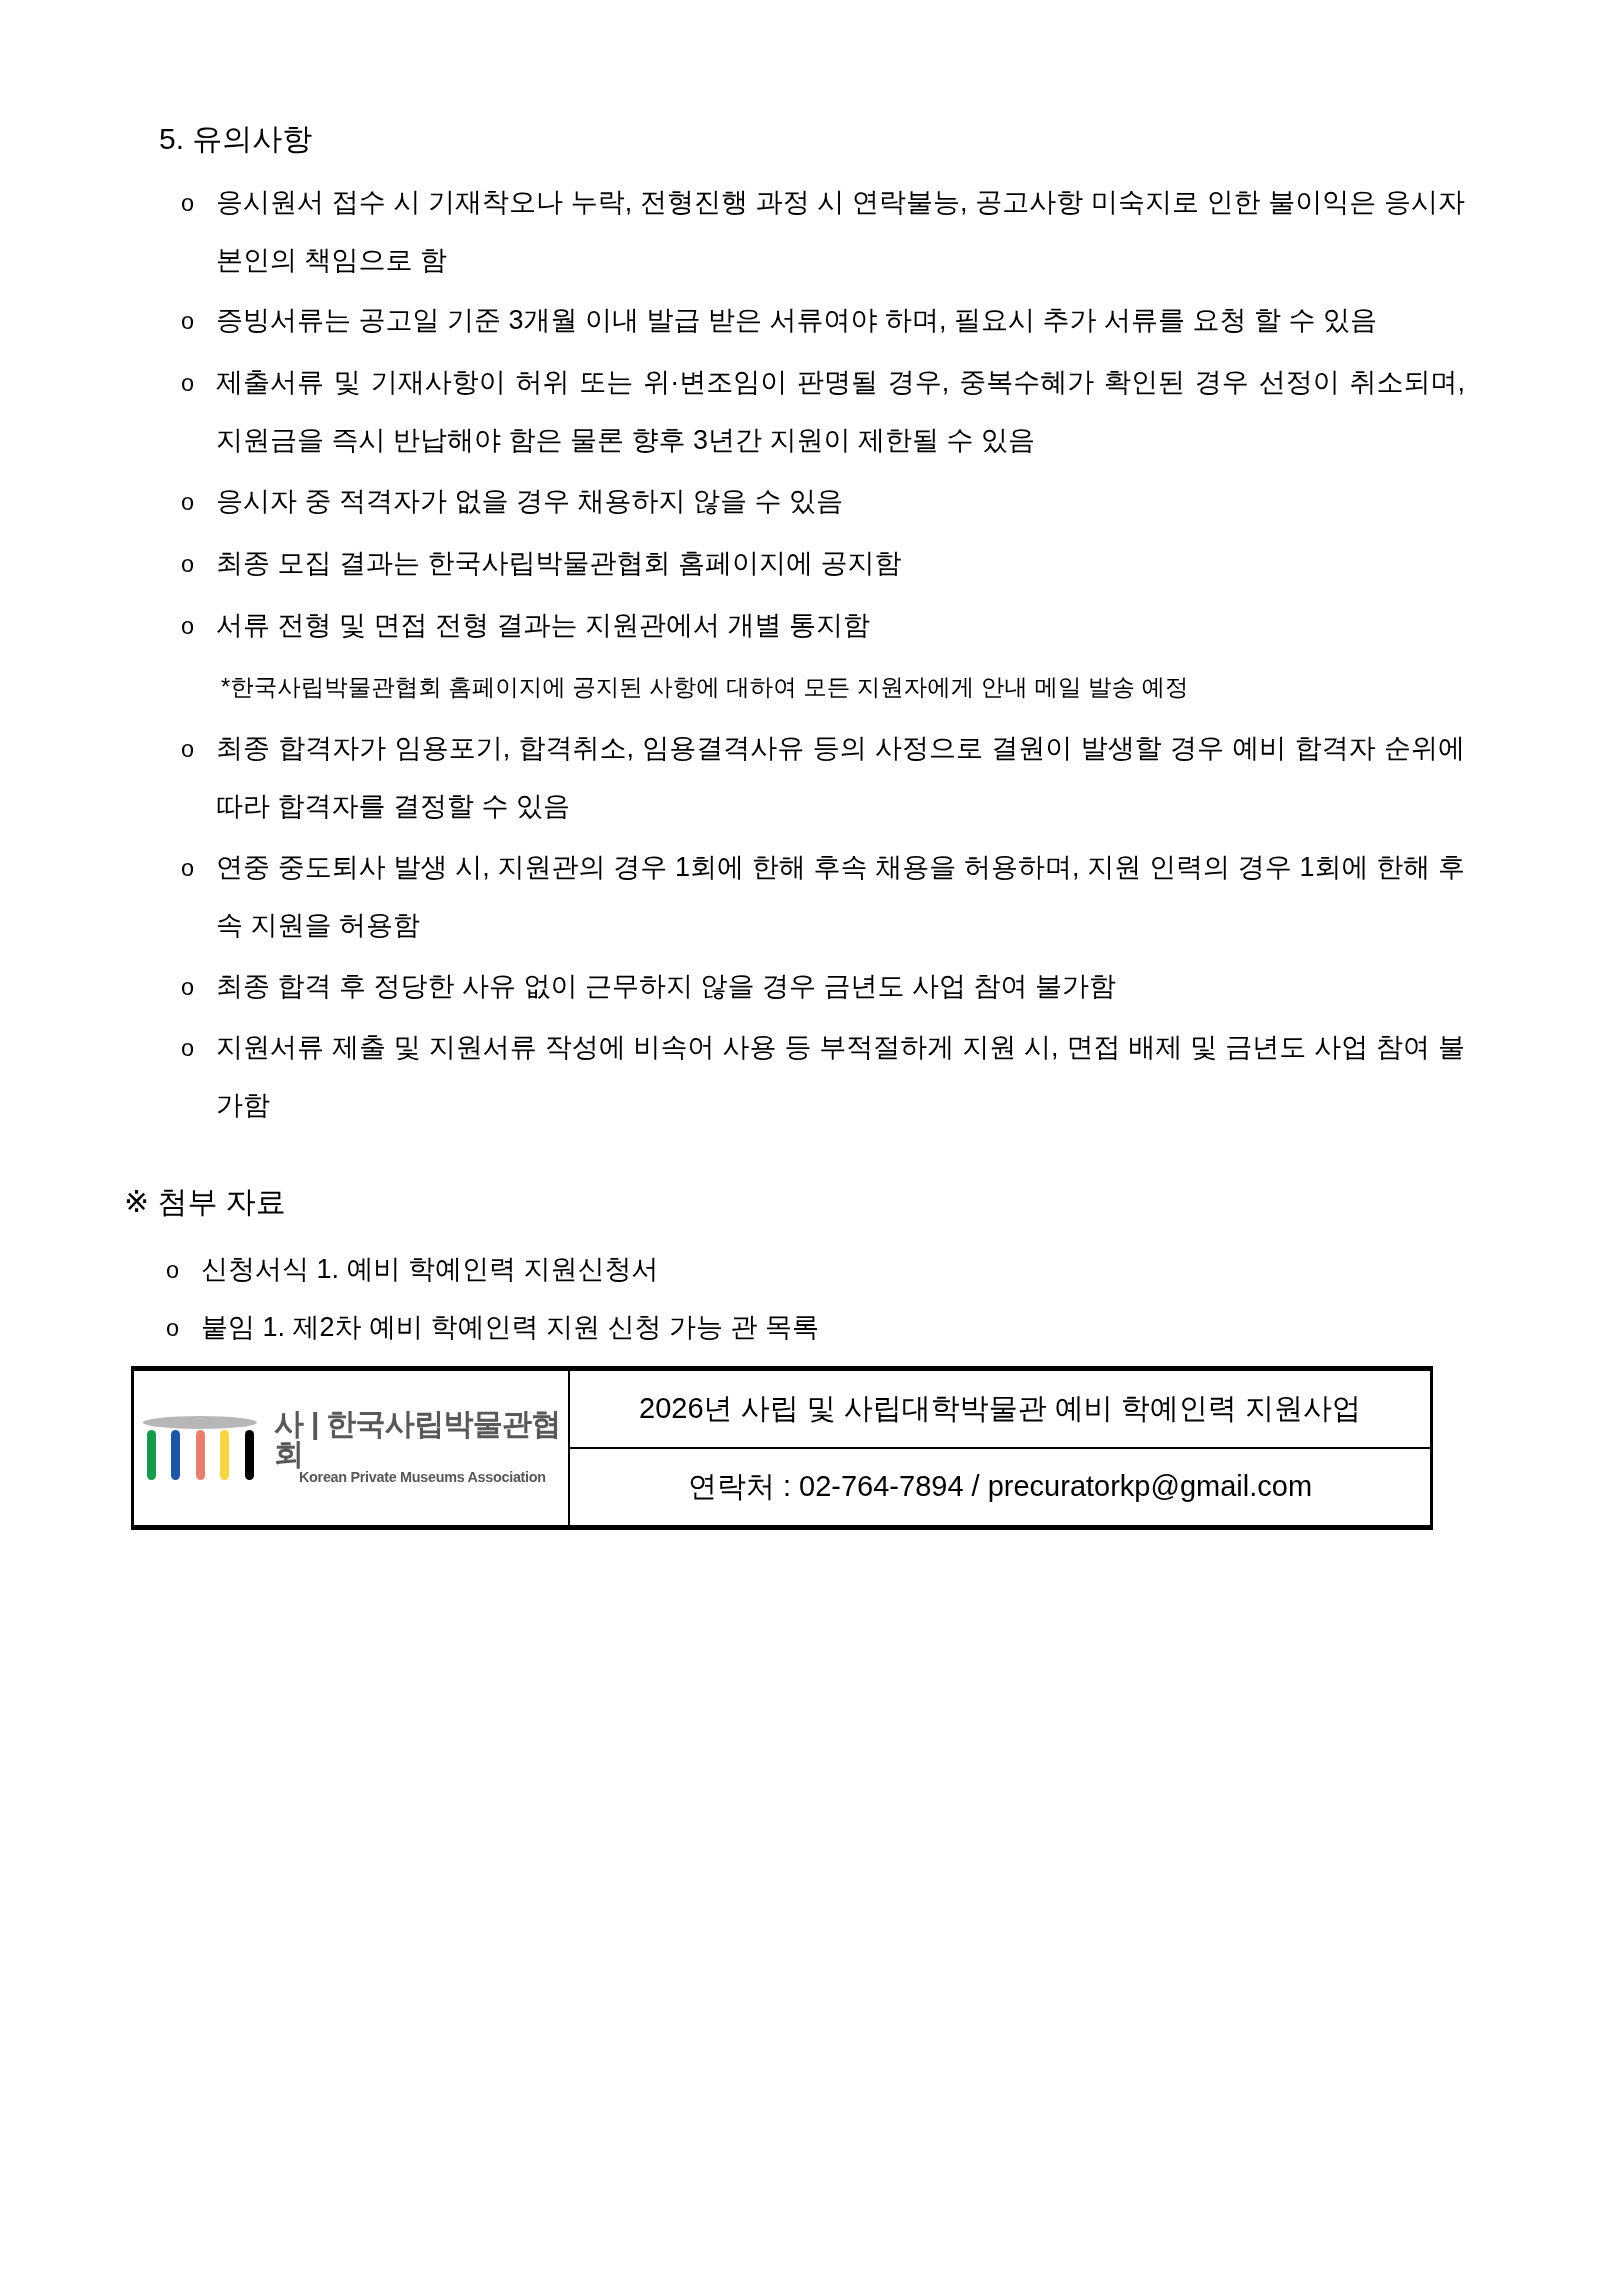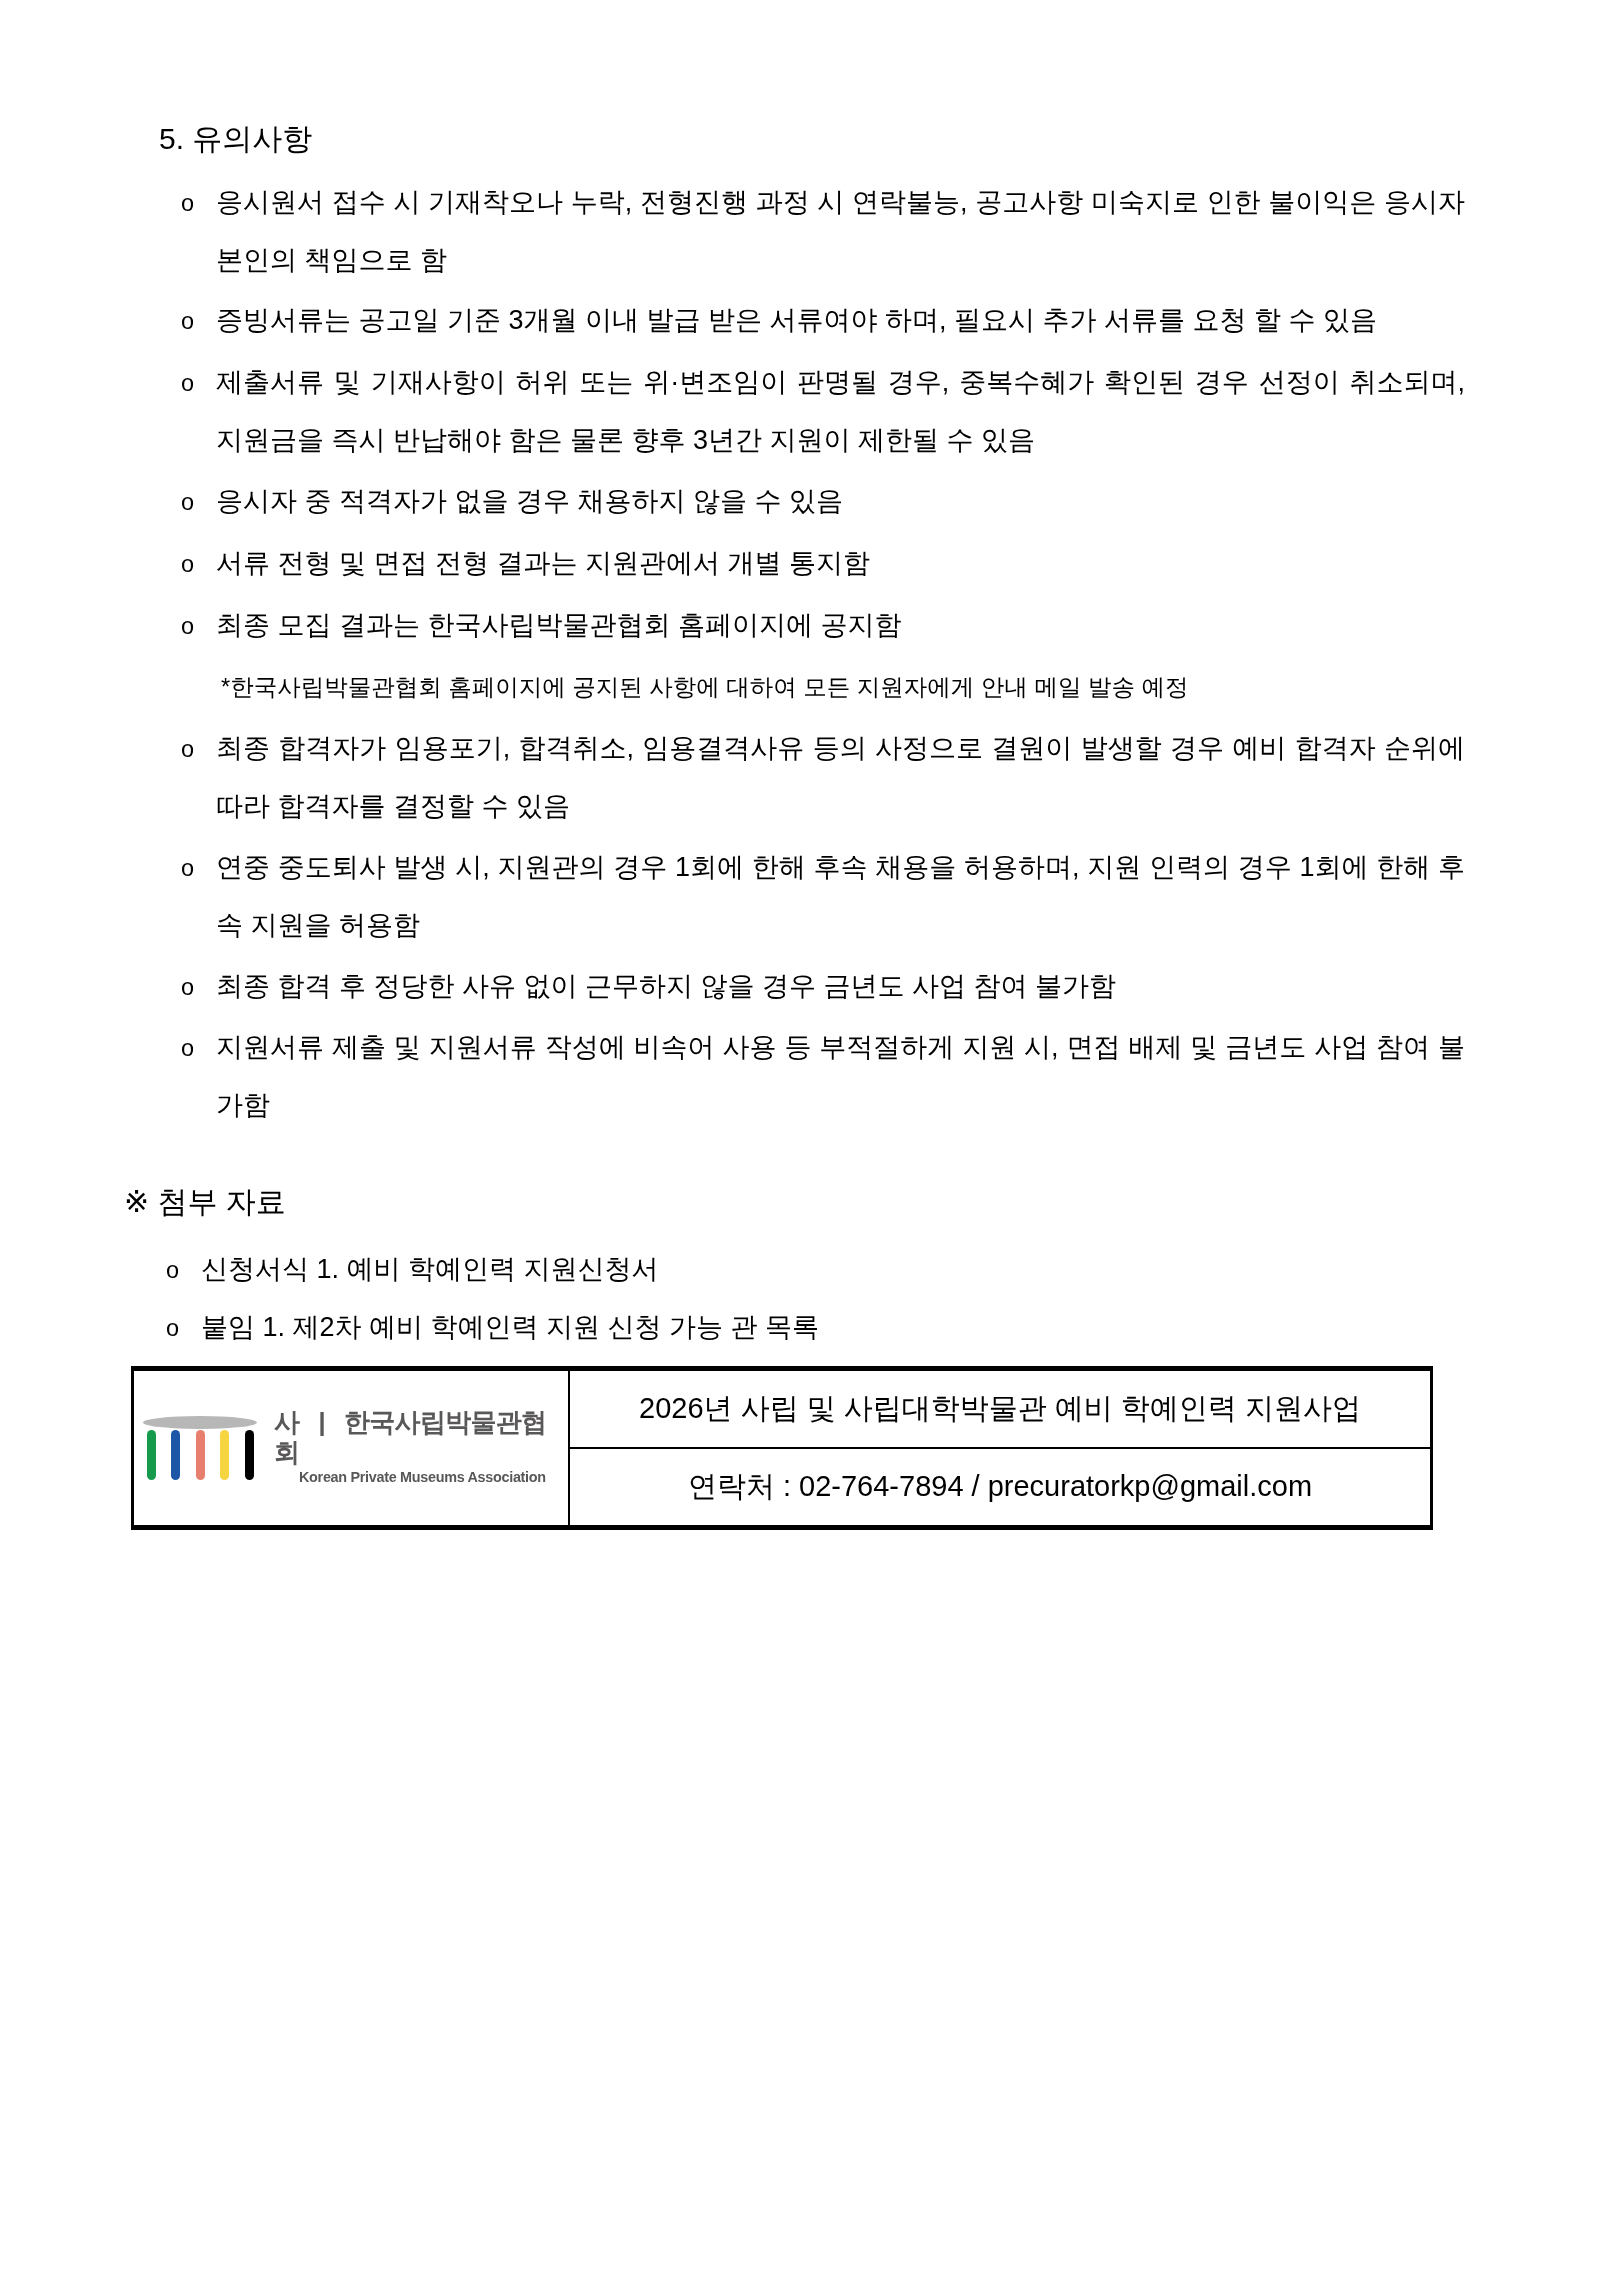--- a/index.html
+++ b/index.html
@@ -90,37 +90,37 @@
   
   .logo { display:flex; align-items:center; gap:17px; }
   .logo-glyph { width:114px; display:flex; flex-direction:column; align-items:center; }
   .logo-roof { width:114px; height:13px; border-radius:50%; }
   .logo-bars {
     width:107px; margin-top:1.3px;
     display:flex; justify-content:space-between; align-items:flex-start;
   }
   .logo-bar { width:9px; height:50px; border-radius:4.6px; }
   .logo-text { display:flex; flex-direction:column; }
-  .logo-kr { font-size:26px; font-weight:700; letter-spacing:-0.7px; line-height:30px;font-family:Liberation Mono, monospace; }
+  .logo-kr { font-size:30px; font-weight:700; letter-spacing:-0.7px; line-height:30px; }
   .logo-en { font-size:14.4px; font-weight:700; letter-spacing:-0.3px; line-height:17px; }
 </style>
 </head>
 <body>
 
 <div class="page">
 
   <div class="h-notes">5. 유의사항</div>
 
   <div class="blist">
     <div class="bitem"><span class="marker">o</span><span>응시원서 접수 시 기재착오나 누락, 전형진행 과정 시 연락불능, 공고사항 미숙지로 인한 불이익은 응시자 본인의 책임으로 함</span></div>
     <div class="bitem bold"><span class="marker">o</span><span>증빙서류는 공고일 기준 3개월 이내 발급 받은 서류여야 하며, 필요시 추가 서류를 요청 할 수 있음</span></div>
     <div class="bitem"><span class="marker">o</span><span>제출서류 및 기재사항이 허위 또는 위·변조임이 판명될 경우, 중복수혜가 확인된 경우 선정이 취소되며, 지원금을 즉시 반납해야 함은 물론 향후 3년간 지원이 제한될 수 있음</span></div>
     <div class="bitem bold"><span class="marker">o</span><span>응시자 중 적격자가 없을 경우 채용하지 않을 수 있음</span></div>
+    <div class="bitem"><span class="marker">o</span><span>최종 모집 결과는 한국사립박물관협회 홈페이지에 공지함</span></div>
     <div class="bitem"><span class="marker">o</span><span>서류 전형 및 면접 전형 결과는 지원관에서 개별 통지함</span></div>
-    <div class="bitem"><span class="marker">o</span><span>최종 모집 결과는 한국사립박물관협회 홈페이지에 공지함</span></div>
     <div class="footnote">*한국사립박물관협회 홈페이지에 공지된 사항에 대하여 모든 지원자에게 안내 메일 발송 예정</div>
     <div class="bitem"><span class="marker">o</span><span>최종 합격자가 임용포기, 합격취소, 임용결격사유 등의 사정으로 결원이 발생할 경우 예비 합격자 순위에 따라 합격자를 결정할 수 있음</span></div>
     <div class="bitem bold"><span class="marker">o</span><span>연중 중도퇴사 발생 시, 지원관의 경우 1회에 한해 후속 채용을 허용하며, 지원 인력의 경우 1회에 한해 후속 지원을 허용함</span></div>
     <div class="bitem bold"><span class="marker">o</span><span>최종 합격 후 정당한 사유 없이 근무하지 않을 경우 금년도 사업 참여 불가함</span></div>
     <div class="bitem bold"><span class="marker">o</span><span>지원서류 제출 및 지원서류 작성에 비속어 사용 등 부적절하게 지원 시, 면접 배제 및 금년도 사업 참여 불가함</span></div>
   </div>
 
   <div class="h-attach">※ 첨부 자료</div>
   <div>
     <div class="aitem"><span class="marker">o</span><span>신청서식 1. 예비 학예인력 지원신청서</span></div>

